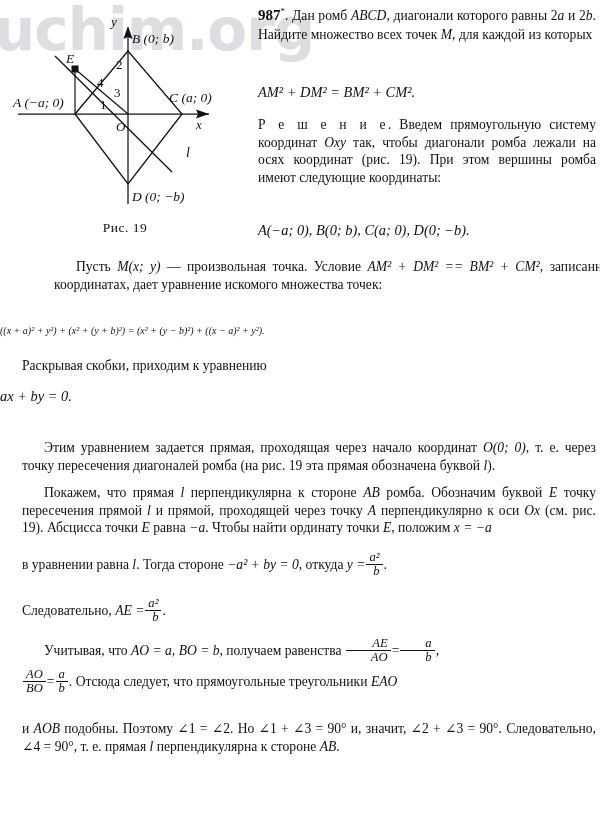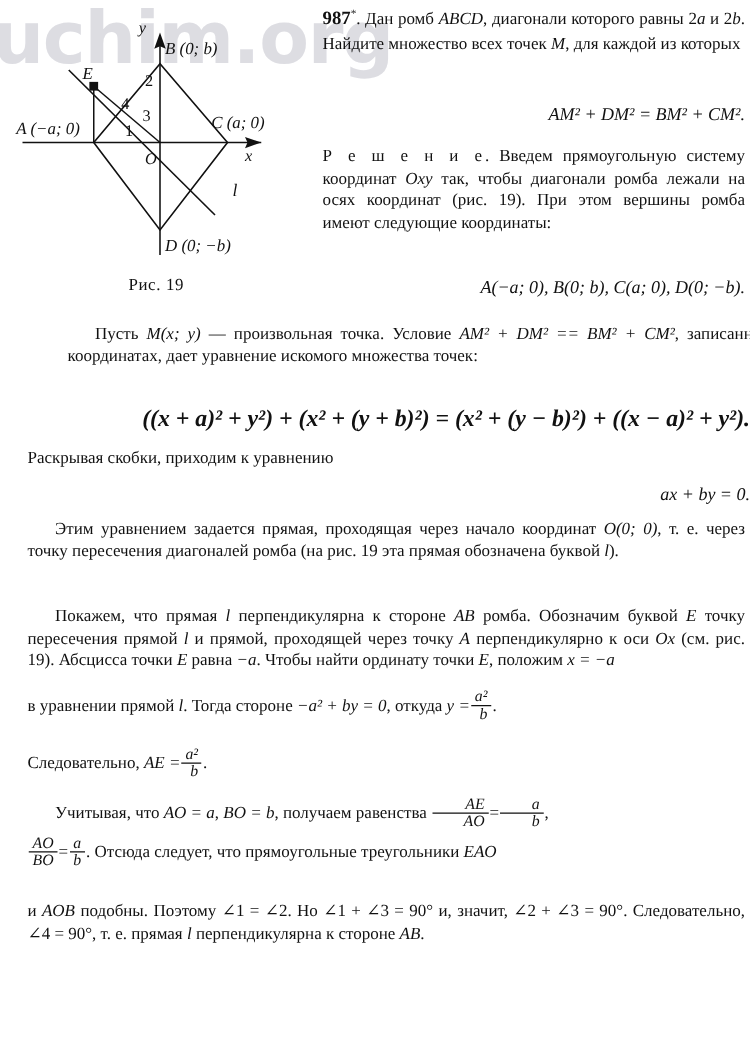--- a/index.html
+++ b/index.html
@@ -73,21 +73,21 @@
   .full {
     left: 22px;
     width: 574px;
   }
   .indent { text-indent: 22px; }
 
   .mathline {
     position: absolute;
     z-index: 2;
     width: 100%;
-    text-align: right;
+    text-align: left;
     font-size: 14.4px;
   }
 
   i.m, span.m {
     font-family: "Liberation Serif", "DejaVu Serif", serif;
     font-style: italic;
   }
   sup { font-size: .66em; vertical-align: super; line-height: 0; }
 
   .sp { letter-spacing: 2.4px; }
@@ -174,42 +174,42 @@
   </div>
 
   <div class="mathline col-right" style="top:222px; width:338px;">
     <i class="m">A(−a; 0), B(0; b), C(a; 0), D(0; −b).</i>
   </div>
 
   <div class="txt full indent" style="top:258px;margin-left:32px;">
     <span>Пусть </span><i class="m">M(x; y)</i><span> — произвольная точка. Условие </span><i class="m nowrap">AM² + DM² =</i><i class="m nowrap">= BM² + CM²</i><span>, записанное в координатах, дает уравнение искомого множества точек:</span>
   </div>
 
-  <div class="mathline" style="top:325px; left:0; width:600px; font-size:19px;font-weight:bold;">
+  <div class="mathline" style="top:325px; left:0; width:600px; font-size:10px;">
     <i class="m">((x + a)² + y²) + (x² + (y + b)²) = (x² + (y − b)²) + ((x − a)² + y²).</i>
   </div>
 
   <div class="txt full" style="top:357px;">
     <span>Раскрывая скобки, приходим к уравнению</span>
   </div>
 
   <div class="mathline" style="top:388px; left:0; width:600px;">
     <i class="m">ax + by = 0.</i>
   </div>
 
-  <div class="txt full indent" style="top:414px;">
+  <div class="txt full indent" style="top:439px;">
     <span>Этим уравнением задается прямая, проходящая через начало координат </span><i class="m">O(0; 0)</i><span>, т. е. через точку пересечения диагоналей ромба (на рис. 19 эта прямая обозначена буквой </span><i class="m">l</i><span>).</span>
   </div>
 
   <div class="txt full indent" style="top:484px;">
     <span>Покажем, что прямая </span><i class="m">l</i><span> перпендикулярна к стороне </span><i class="m">AB</i><span> ромба. Обозначим буквой </span><i class="m">E</i><span> точку пересечения прямой </span><i class="m">l</i><span> и прямой, проходящей через точку </span><i class="m">A</i><span> перпендикулярно к оси </span><i class="m">Ox</i><span> (см. рис. 19). Абсцисса точки </span><i class="m">E</i><span> равна </span><i class="m">−a</i><span>. Чтобы найти ординату точки </span><i class="m">E</i><span>, положим </span><i class="m nowrap">x = −a</i>
   </div>
 
   <div class="txt full" style="top:551px; line-height:1.55;">
-    <span> в уравнении прямой </span><i class="m">l</i><span>. Тогда стороне </span><i class="m nowrap">−a² + by = 0</i><span>, откуда </span><i class="m">y =</i><span class="frac"><span class="n m" style="font-style:italic">a²</span><span class="d m" style="font-style:italic">b</span></span><span>.</span>
+    <span> в уравнении равна </span><i class="m">l</i><span>. Тогда стороне </span><i class="m nowrap">−a² + by = 0</i><span>, откуда </span><i class="m">y =</i><span class="frac"><span class="n m" style="font-style:italic">a²</span><span class="d m" style="font-style:italic">b</span></span><span>.</span>
   </div>
 
   <div class="txt full" style="top:597px; line-height:1.55;">
     <span>Следовательно, </span><i class="m">AE =</i><span class="frac"><span class="n m" style="font-style:italic">a²</span><span class="d m" style="font-style:italic">b</span></span><span>.</span>
   </div>
 
   <div class="txt full indent" style="top:637px; line-height:1.6;">
     <span>Учитывая, что </span><i class="m nowrap">AO = a</i><span>,  </span><i class="m nowrap">BO = b</i><span>, получаем равенства </span><span class="frac"><span class="n m" style="font-style:italic">AE</span><span class="d m" style="font-style:italic">AO</span></span><span>=</span><span class="frac"><span class="n m" style="font-style:italic">a</span><span class="d m" style="font-style:italic">b</span></span><span>,</span>
   </div>
 

